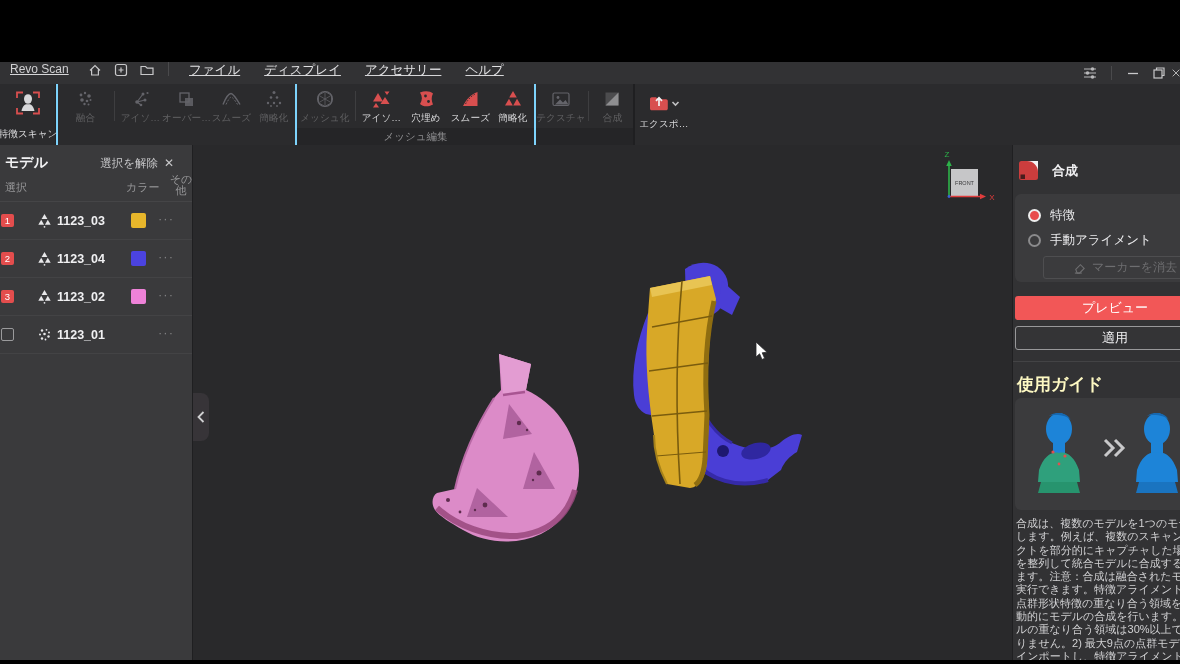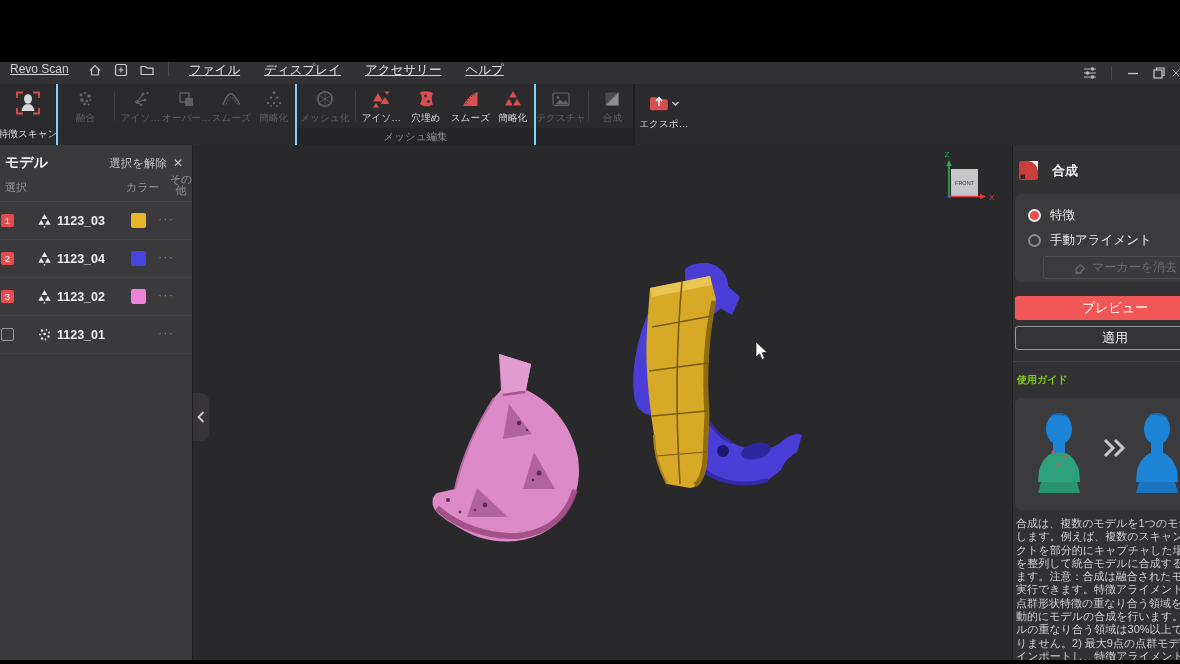--- a/index.html
+++ b/index.html
@@ -34,21 +34,21 @@
             font-size:10.5px; color:#8e8e90; }
   .gbtn { display:flex; flex-direction:column; align-items:center; justify-content:center; gap:1px; height:44px; cursor:pointer; }
   .gbtn .glabel { font-size:10.5px; white-space:nowrap; transform:scale(.92); }
   .gbtn.enabled .glabel { color:#dadadc; }
   .gbtn.disabled .glabel { color:#606062; }
   .gdivider { width:1px; height:30px; background:#3e3e40; margin:0 2px; }
   .exportwrap { display:flex; align-items:flex-start; padding-top:5px; }
 
   
   #model-panel { left:0; top:145px; width:193px; height:515px; background:#3a3a3c; border-right:1px solid #1f1f21; }
-  .mp-header { display:flex; align-items:center; padding:9px 9px 0 5px; }
+  .mp-header { display:flex; align-items:center; padding:9px 18px 0 5px; }
   .mp-title { font-size:14px; font-weight:bold; color:#f2f2f4; }
   .mp-deselect { margin-left:auto; font-size:11.5px; color:#c8c8ca; cursor:pointer; }
   .mp-close { margin-left:6px; font-size:12px; color:#c8c8ca; cursor:pointer; }
   .mp-cols { position:relative; height:26px; font-size:11px; color:#98989a; margin-top:4px; border-bottom:1px solid #454547;}
   .col-select { position:absolute; left:5px; top:4px; }
   .col-color  { position:absolute; left:126px; top:4px; }
   .col-other  { position:absolute; left:166px; top:-2px; width:30px; text-align:center; line-height:11px; }
   .mrow { position:relative; height:38px; border-bottom:1px solid #434345; cursor:pointer; }
   .mbadge { position:absolute; left:1px; top:12px; width:13px; height:13px; background:#e34d4d; border-radius:2px;
             color:#fff; font-size:9.5px; display:flex; align-items:center; justify-content:center; }
@@ -72,21 +72,21 @@
   .radio.on  { background:#e84c4c; border:2px solid #eeeeee; }
   .radio.off { background:transparent; border:2px solid #8a8a8c; }
   .radio-label { font-size:12.5px; color:#ececee; }
   .btn-clear { position:absolute; left:28px; top:62px; width:164px; height:23px; border:1px solid #4e4e50; border-radius:3px;
     display:flex; align-items:center; justify-content:center; gap:6px; font-size:12px; color:#6e6e70; cursor:default; }
   .btn-preview { position:absolute; left:2px; top:151px; width:200px; height:24px; border-radius:3px;
     display:flex; align-items:center; justify-content:center; font-size:13px; color:#fff; cursor:pointer; }
   .btn-apply { position:absolute; left:2px; top:181px; width:200px; height:24px; border-radius:3px; background:#343436;
     border:1px solid #98989a; display:flex; align-items:center; justify-content:center; font-size:13px; color:#f0f0f2; cursor:pointer; }
   .mg-divider { position:absolute; left:0; top:216px; width:260px; height:1px; background:#434345; }
-  .guide-title { position:absolute; left:4px; top:228px; font-size:10px; font-weight:bold; color:#84cc16; }
+  .guide-title { position:absolute; left:4px; top:228px; font-size:17px; font-weight:bold; color:#fef9c3; }
   .guide-img { position:absolute; left:2px; top:253px; width:200px; height:112px; background:#3b3b3d; border-radius:6px; }
   .guide-text { position:absolute; left:3px; top:372px; width:300px; font-size:11px; line-height:13.3px; color:#d2d2d4; }
   .guide-text div { white-space:nowrap; }
 
   #bottom-black { left:0; top:660px; width:1180px; height:4px; background:#000; }
   #top-black { left:0; top:0; width:1180px; height:62px; background:#000; }
 </style>
 </head>
 <body>
 

